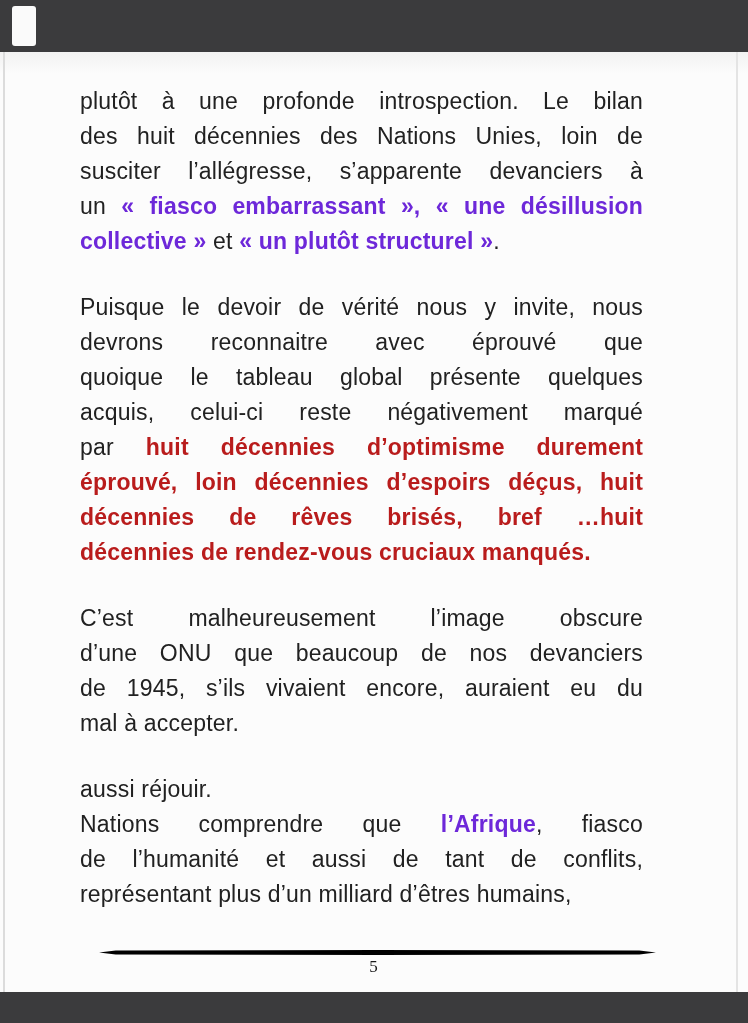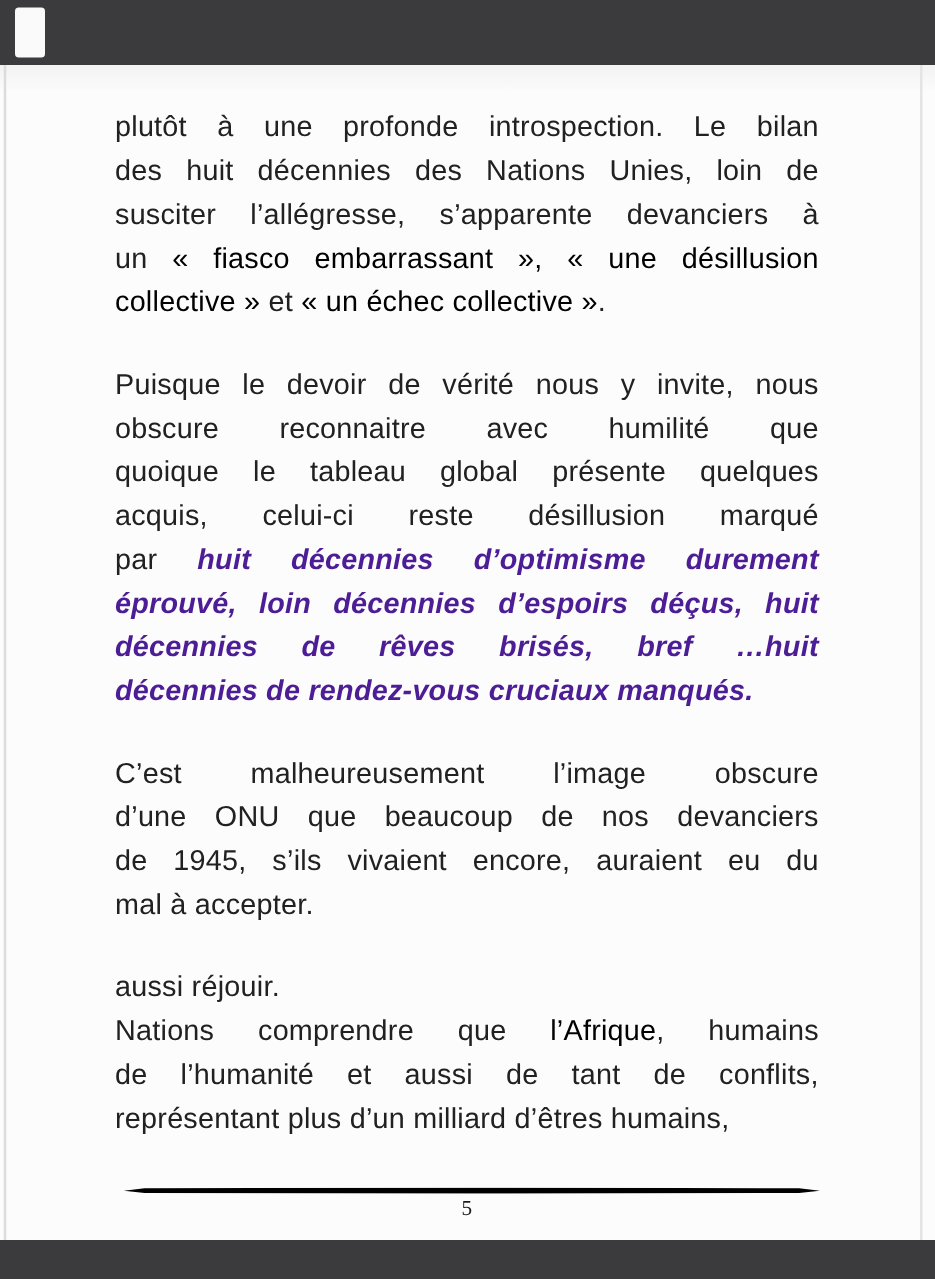--- a/index.html
+++ b/index.html
@@ -32,36 +32,36 @@
   .page-edge-left {
     position: absolute; left: 3px; top: 0; width: 2px; height: 1023px;
     background: #dcdcdc;
   }
   .page-edge-right {
     position: absolute; left: 736px; top: 0; width: 2px; height: 1023px;
     background: #e4e4e4;
   }
   
   .text-block {
-    position: absolute; left: 92px; top: 84px; width: 563px;
+    position: absolute; left: 80px; top: 84px; width: 563px;
     font-size: 23px; line-height: 35px; color: #212121;
     letter-spacing: 0.2px;
   }
   .para { margin: 0; }
   .para.gap { margin-bottom: 31px; }
   .line {
     text-align: justify;
     text-align-last: justify;
     text-justify: inter-word;
     min-height: 35px;
   }
   .line.last { text-align-last: left; }
   .run-r { font-weight: 400; font-style: normal; }
-  .run-b { font-weight: 400; font-style: normal; color: #000000; }
-  .run-bi { font-weight: 700; font-style: italic; color: #4c1d95; }
+  .run-b { font-weight: 700; font-style: normal; color: #6d28d9; }
+  .run-bi { font-weight: 700; color: #b91c1c; }
   
   .footer-rule {
     position: absolute; left: 99px; top: 950px; width: 557px; height: 5px;
     background: #000;
     clip-path: polygon(0 50%, 3% 12%, 50% 0, 97% 12%, 100% 50%, 97% 88%, 50% 100%, 3% 88%);
   }
   .page-number {
     position: absolute; left: 92px; top: 957px; width: 563px;
     text-align: center;
     font-family: "Liberation Serif", serif;
@@ -80,43 +80,43 @@
   <div class="page-shadow-top"></div>
   <div class="page-edge-left"></div>
   <div class="page-edge-right"></div>
 
   <div class="text-block">
       <div class="para gap">
         <div class="line"><span class="run-r">plutôt à une profonde introspection. Le bilan</span></div>
         <div class="line"><span class="run-r">des huit décennies des Nations Unies, loin de</span></div>
         <div class="line"><span class="run-r">susciter l’allégresse, s’apparente devanciers à</span></div>
         <div class="line"><span class="run-r">un </span><span class="run-b">« fiasco embarrassant », « une désillusion</span></div>
-        <div class="line last"><span class="run-b">collective »</span><span class="run-r"> et </span><span class="run-b">« un échec collective »</span><span class="run-r">.</span></div>
+        <div class="line last"><span class="run-b">collective »</span><span class="run-r"> et </span><span class="run-b">« un plutôt structurel »</span><span class="run-r">.</span></div>
       </div>
       <div class="para gap">
         <div class="line"><span class="run-r">Puisque le devoir de vérité nous y invite, nous</span></div>
-        <div class="line"><span class="run-r">obscure reconnaitre avec humilité que</span></div>
+        <div class="line"><span class="run-r">devrons reconnaitre avec éprouvé que</span></div>
         <div class="line"><span class="run-r">quoique le tableau global présente quelques</span></div>
-        <div class="line"><span class="run-r">acquis, celui-ci reste désillusion marqué</span></div>
+        <div class="line"><span class="run-r">acquis, celui-ci reste négativement marqué</span></div>
         <div class="line"><span class="run-r">par </span><span class="run-bi">huit décennies d’optimisme durement</span></div>
         <div class="line"><span class="run-bi">éprouvé, loin décennies d’espoirs déçus, huit</span></div>
         <div class="line"><span class="run-bi">décennies de rêves brisés, bref …huit</span></div>
         <div class="line last"><span class="run-bi">décennies de rendez-vous cruciaux manqués.</span></div>
       </div>
       <div class="para gap">
         <div class="line"><span class="run-r">C’est malheureusement l’image obscure</span></div>
         <div class="line"><span class="run-r">d’une ONU que beaucoup de nos devanciers</span></div>
         <div class="line"><span class="run-r">de 1945, s’ils vivaient encore, auraient eu du</span></div>
         <div class="line last"><span class="run-r">mal à accepter.</span></div>
       </div>
       <div class="para">
         <div class="line last"><span class="run-r">aussi réjouir.</span></div>
       </div>
       <div class="para">
-        <div class="line"><span class="run-r">Nations comprendre que </span><span class="run-b">l’Afrique</span><span class="run-r">, humains</span></div>
+        <div class="line"><span class="run-r">Nations comprendre que </span><span class="run-b">l’Afrique</span><span class="run-r">, fiasco</span></div>
         <div class="line"><span class="run-r">de l’humanité et aussi de tant de conflits,</span></div>
         <div class="line last"><span class="run-r">représentant plus d’un milliard d’êtres humains,</span></div>
       </div>
     </div>
 
   <div class="footer-rule"></div>
   <div class="page-number">5</div>
 
   <div class="bottom-bar" style="background: rgb(59, 59, 61);"></div>
 

